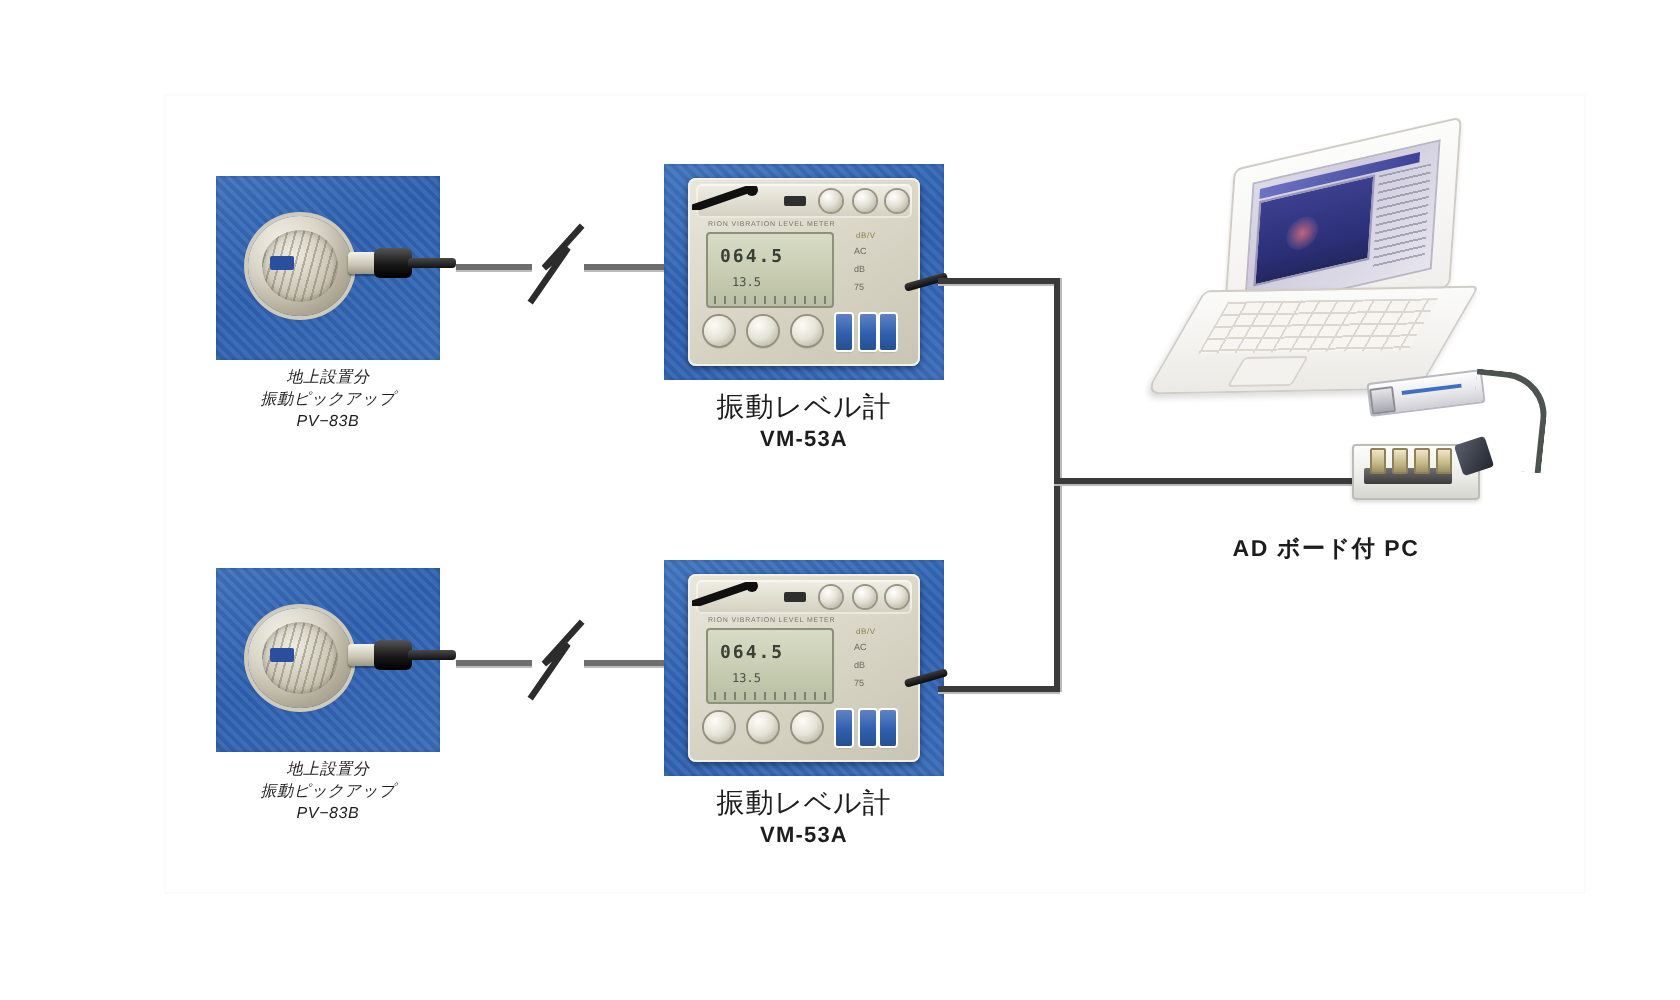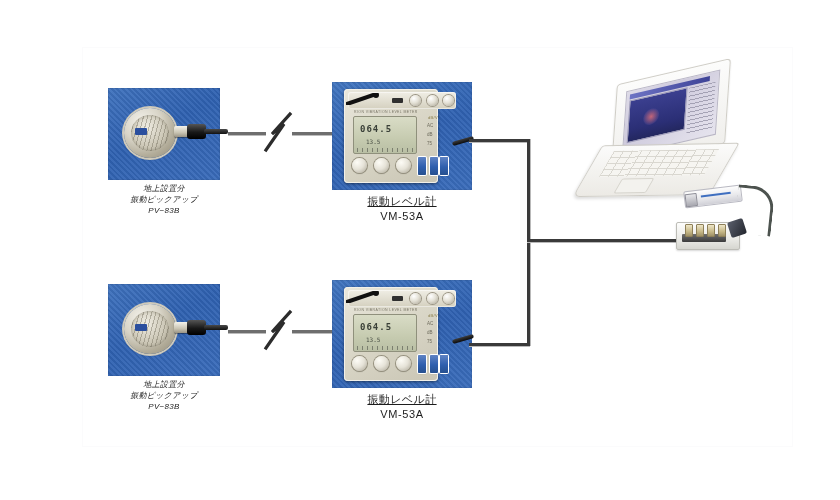--- a/index.html
+++ b/index.html
@@ -127,21 +127,21 @@
     height: 108px;
     background:
       repeating-linear-gradient(45deg, rgba(255,255,255,.05) 0 2px, rgba(0,0,0,.05) 2px 4px),
       linear-gradient(160deg, #4276c0 0%, #2f61b1 50%, #3b6dbb 100%);
     box-shadow: inset 0 0 0 1px rgba(0,0,0,.06);
   }
 
   .meter-body {
     position: absolute;
     left: 12px; top: 7px;
-    width: 94px; height: 94px;
+    width: 116px; height: 94px;
     background: linear-gradient(150deg, #e9e7dc 0%, #dcd9ca 40%, #c9c5b4 100%);
     border-radius: 4px;
     box-shadow: 0 1px 3px rgba(0,0,0,.45), inset 0 0 0 1px #f2f0e8;
   }
 
   .meter-topbar {
     position: absolute;
     left: 4px; top: 3px;
     width: 108px; height: 17px;
     background: linear-gradient(#f0eee5, #d4d0bf);
@@ -420,22 +420,22 @@
   .caption {
     position: absolute;
     text-align: center;
     color: #1d1d1d;
     line-height: 1.35;
     white-space: nowrap;
   }
   .caption .cl {
     display: block;
   }
-  .caption-jp { font-size: 11px; letter-spacing: .4px; text-decoration: underline; }
-  .caption-model { font-size: 11px; font-weight: normal; letter-spacing: .6px; }
+  .caption-jp { font-size: 14px; letter-spacing: .4px; }
+  .caption-model { font-size: 11px; font-weight: bold; letter-spacing: .6px; }
   .caption-pickup .cl { font-size: 8px; letter-spacing: .3px; font-style: italic; }
   .caption-pc { font-size: 11.5px; font-weight: bold; letter-spacing: .8px; }
 </style>
 </head>
 <body>
 
 <div id="diagram-canvas">
 
   <div class="content-frame"></div>
 
@@ -615,14 +615,17 @@
     <div class="ad-box">
       <div class="ad-box-slot"></div>
       <div class="ad-pin" style="left:8px;"></div>
       <div class="ad-pin" style="left:19px;"></div>
       <div class="ad-pin" style="left:30px;"></div>
       <div class="ad-pin" style="left:41px;"></div>
     </div>
     <div class="ad-plug-dark"></div>
   </div>
 
+  <div class="caption caption-pc" style="left:588px; top:268px; width:150px;">
+    <span class="cl">AD ボード付 PC</span>
+  </div>
 
 </div>
 
 </body></html>

